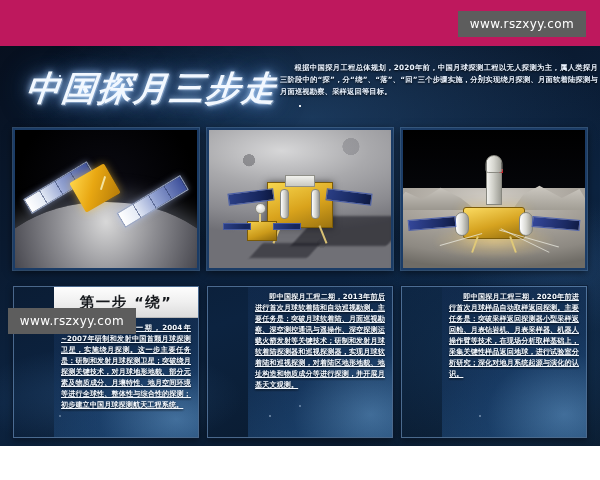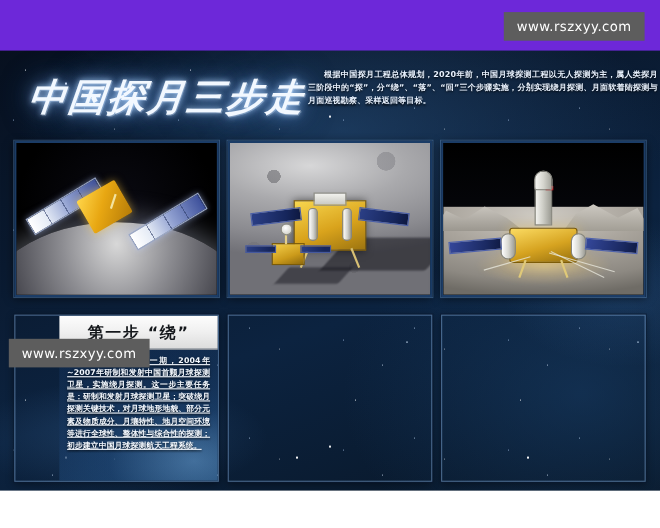--- a/index.html
+++ b/index.html
@@ -7,21 +7,21 @@
   html, body {
     width: 600px; height: 480px;
     background: #ffffff;
     font-family: "DejaVu Sans", "Liberation Sans", sans-serif;
     overflow: hidden;
   }
 
   #page {
     position: relative;
     width: 600px; height: 348px;
-    background: #6d28d9;
+    background: #be185d;
   }
 
   
   .watermark {
     position: absolute;
     background: #5d5d5d;
     color: #ffffff;
     font-size: 12px;
     letter-spacing: 0.4px;
     display: flex;
@@ -470,23 +470,25 @@
     </div>
 
     <div id="cards">
 
       <div class="card">
         <div class="card-head">第一步 “绕”</div>
         <div class="card-body">即中国探月工程一期，2004年~2007年研制和发射中国首颗月球探测卫星，实施绕月探测。这一步主要任务是：研制和发射月球探测卫星；突破绕月探测关键技术，对月球地形地貌、部分元素及物质成分、月壤特性、地月空间环境等进行全球性、整体性与综合性的探测；初步建立中国月球探测航天工程系统。</div>
       </div>
 
       <div class="card">
+        <div class="card-body">即中国探月工程二期，2013年前后进行首次月球软着陆和自动巡视勘测。主要任务是：突破月球软着陆、月面巡视勘察、深空测控通讯与遥操作、深空探测运载火箭发射等关键技术；研制和发射月球软着陆探测器和巡视探测器，实现月球软着陆和巡视探测，对着陆区地形地貌、地址构造和物质成分等进行探测，并开展月基天文观测。</div>
       </div>
 
       <div class="card">
+        <div class="card-body">即中国探月工程三期，2020年前进行首次月球样品自动取样返回探测。主要任务是：突破采样返回探测器小型采样返回舱、月表钻岩机、月表采样器、机器人操作臂等技术，在现场分析取样基础上，采集关键性样品返回地球，进行试验室分析研究；深化对地月系统起源与演化的认识。</div>
       </div>
 
     </div>
 
   </div>
 
   <div class="watermark" id="wm-bottom">www.rszxyy.com</div>
 
 </div>
 

